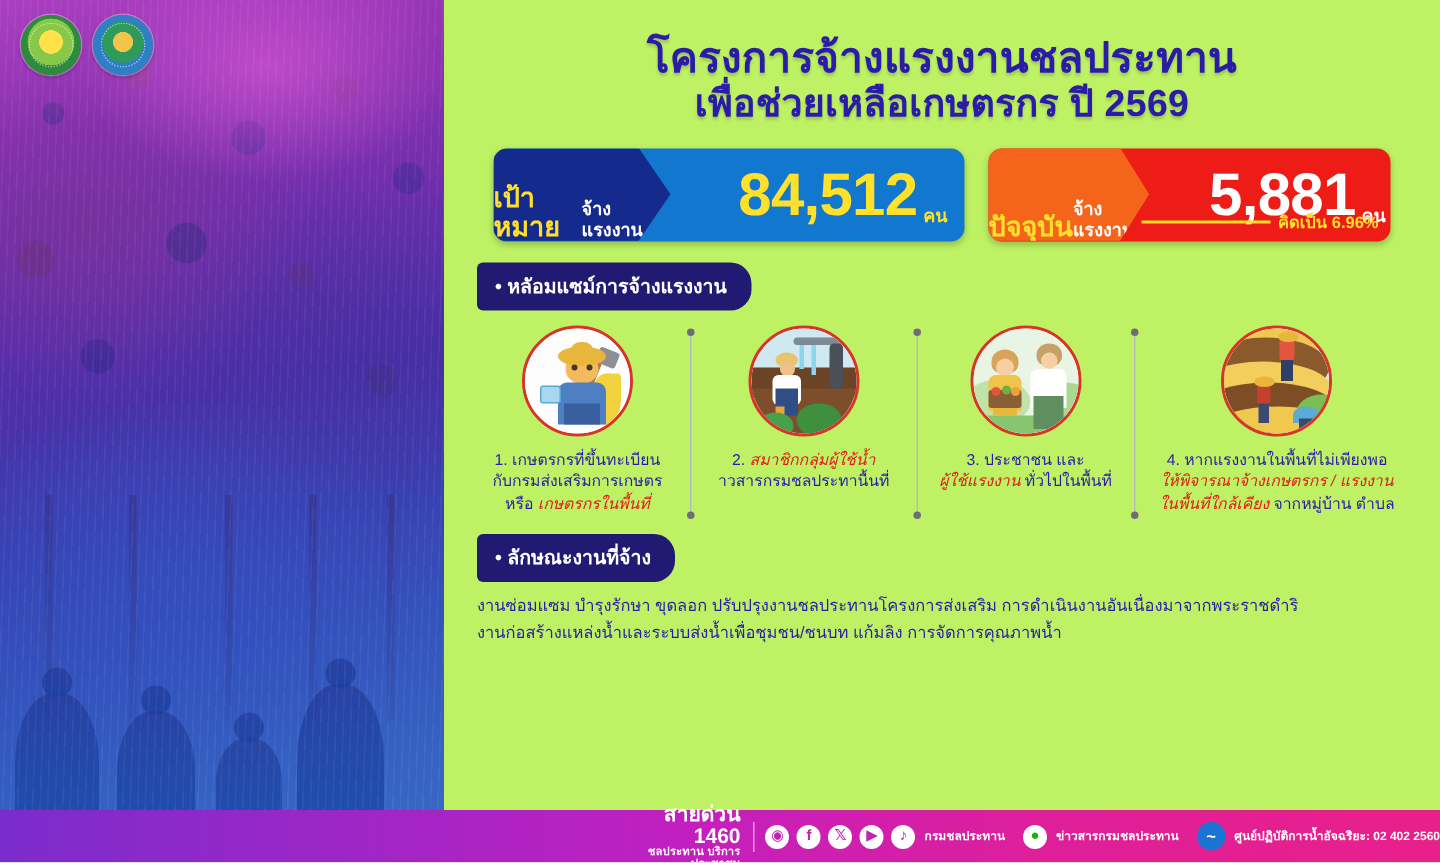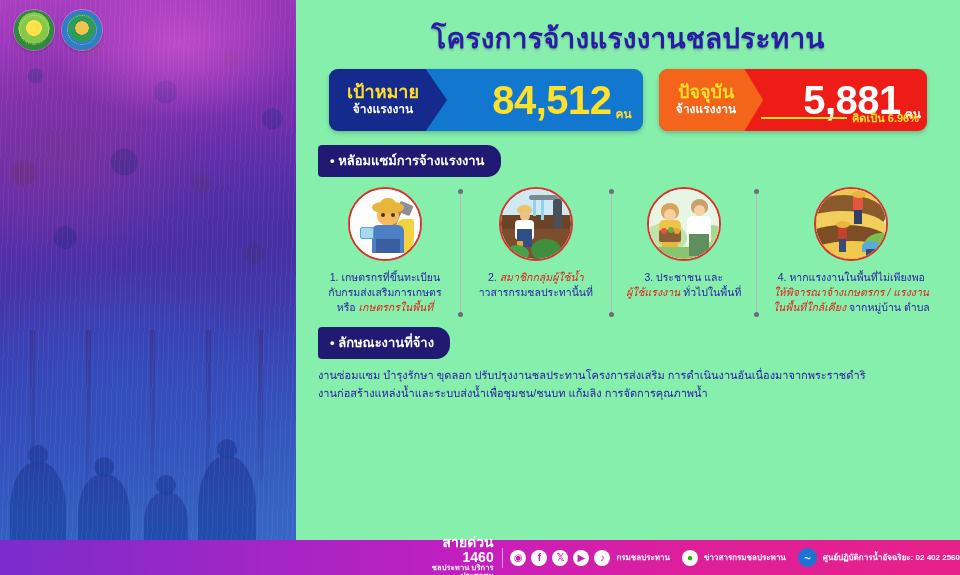--- a/index.html
+++ b/index.html
@@ -57,39 +57,39 @@
   
   .logos{ position:absolute; left:14px; top:10px; display:flex; gap:8px; z-index:6; }
   .emblem{ width:40px; height:40px; border-radius:50%; position:relative;
            box-shadow:0 0 0 1px rgba(255,255,255,.35), 0 1px 3px rgba(0,0,0,.4); }
   .emblem.green{ background:radial-gradient(circle at 50% 45%, #ffe24a 0 26%, #86c948 27% 52%, #2f8b3c 53% 78%, #1f6b30 79% 100%); }
   .emblem.blue{ background:radial-gradient(circle at 50% 45%, #f2c54a 0 22%, #2f9b5a 23% 46%, #2f7fc4 47% 78%, #1e5c9a 79% 100%); }
   .emblem::after{ content:""; position:absolute; inset:5px; border-radius:50%;
                   border:1px dotted rgba(255,255,255,.5); }
 
   
-  .content{ position:absolute; left:296px; top:0; right:0; bottom:35px; background:#86efac; }
+  .content{ position:absolute; left:296px; top:0; right:0; bottom:35px; background:#bef264; }
 
   
   .title{ text-align:center; padding-top:22px; }
   .title .l1, .title .l2{
     color:#2a1ba8; font-weight:700; letter-spacing:.2px; line-height:1.18;
     text-shadow:0 2px 2px rgba(0,0,0,.18);
   }
   .title .l1{ font-size:28px; }
   .title .l2{ font-size:25px; }
 
   
   .stats{ display:flex; justify-content:center; align-items:flex-start; gap:16px; margin-top:14px; padding:0 14px; }
   .stat{ position:relative; height:62px; border-radius:9px; overflow:hidden; display:flex; align-items:stretch;
          box-shadow:0 2px 4px rgba(0,0,0,.22); }
   .stat.blue{ width:314px; background:#1278cf; }
   .stat.red{ width:268px; background:#ee1c16; }
-  .stat .lbl{ position:relative; width:118px; display:flex; flex-direction:column; justify-content:center;
-              align-items:center; padding-right:10px; z-index:2; }
+  .stat .lbl{ position:relative; width:118px; display:flex; flex-direction:row; justify-content:center;
+              align-items:flex-end; padding-right:10px; z-index:2; }
   .stat.blue .lbl{ background:#142a8c; clip-path:polygon(0 0,82% 0,100% 50%,82% 100%,0 100%); }
   .stat.red .lbl{ background:#f4651b; clip-path:polygon(0 0,82% 0,100% 50%,82% 100%,0 100%); }
   .stat .lbl .t1{ font-size:18px; font-weight:700; color:#ffdf2b; line-height:1.05; }
   .stat.red .lbl .t1{ color:#ffe02a; }
   .stat .lbl .t2{ font-size:12px; font-weight:700; color:#ffffff; line-height:1.2; }
   .stat .val{ flex:1; display:flex; align-items:center; justify-content:center; position:relative; padding-right:6px; }
   .stat .num{ font-size:40px; font-weight:700; letter-spacing:-.5px; line-height:1;margin-left:40px; }
   .stat.blue .num{ color:#ffe02a; }
   .stat.red .num{ color:#ffffff; }
   .stat .unit{ font-size:12px; font-weight:700; margin-left:4px; align-self:flex-end; margin-bottom:8px; }
@@ -172,20 +172,21 @@
 
   <div class="logos">
     <div class="emblem green"></div>
     <div class="emblem blue"></div>
   </div>
 
   <div class="content">
 
     <div class="title">
       <div class="l1">โครงการจ้างแรงงานชลประทาน</div>
+      <div class="l2">เพื่อช่วยเหลือเกษตรกร ปี 2569</div>
     </div>
 
     <div class="stats">
 
       <div class="stat blue">
         <div class="lbl">
           <div class="t1">เป้าหมาย</div>
           <div class="t2">จ้างแรงงาน</div>
         </div>
         <div class="val">

